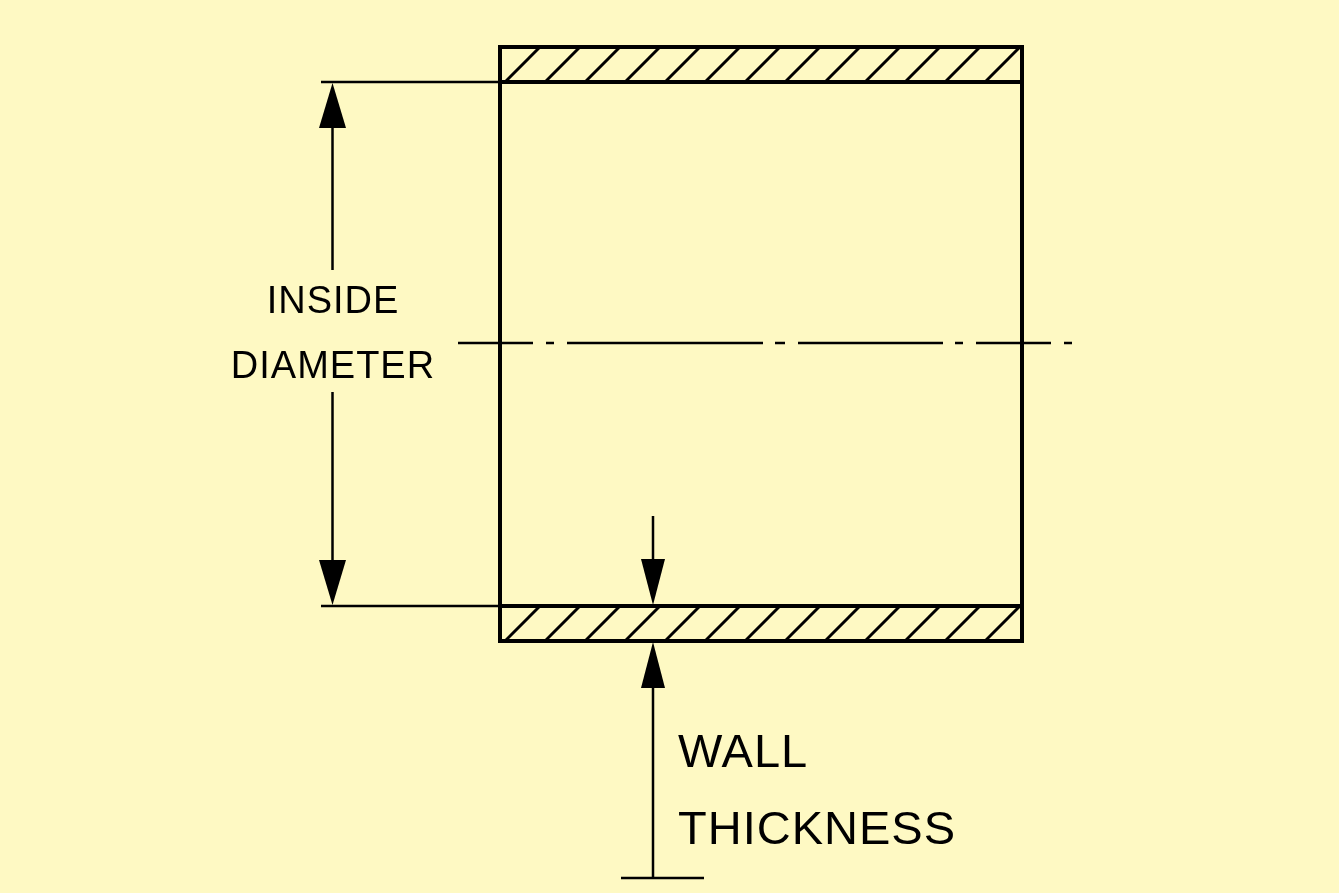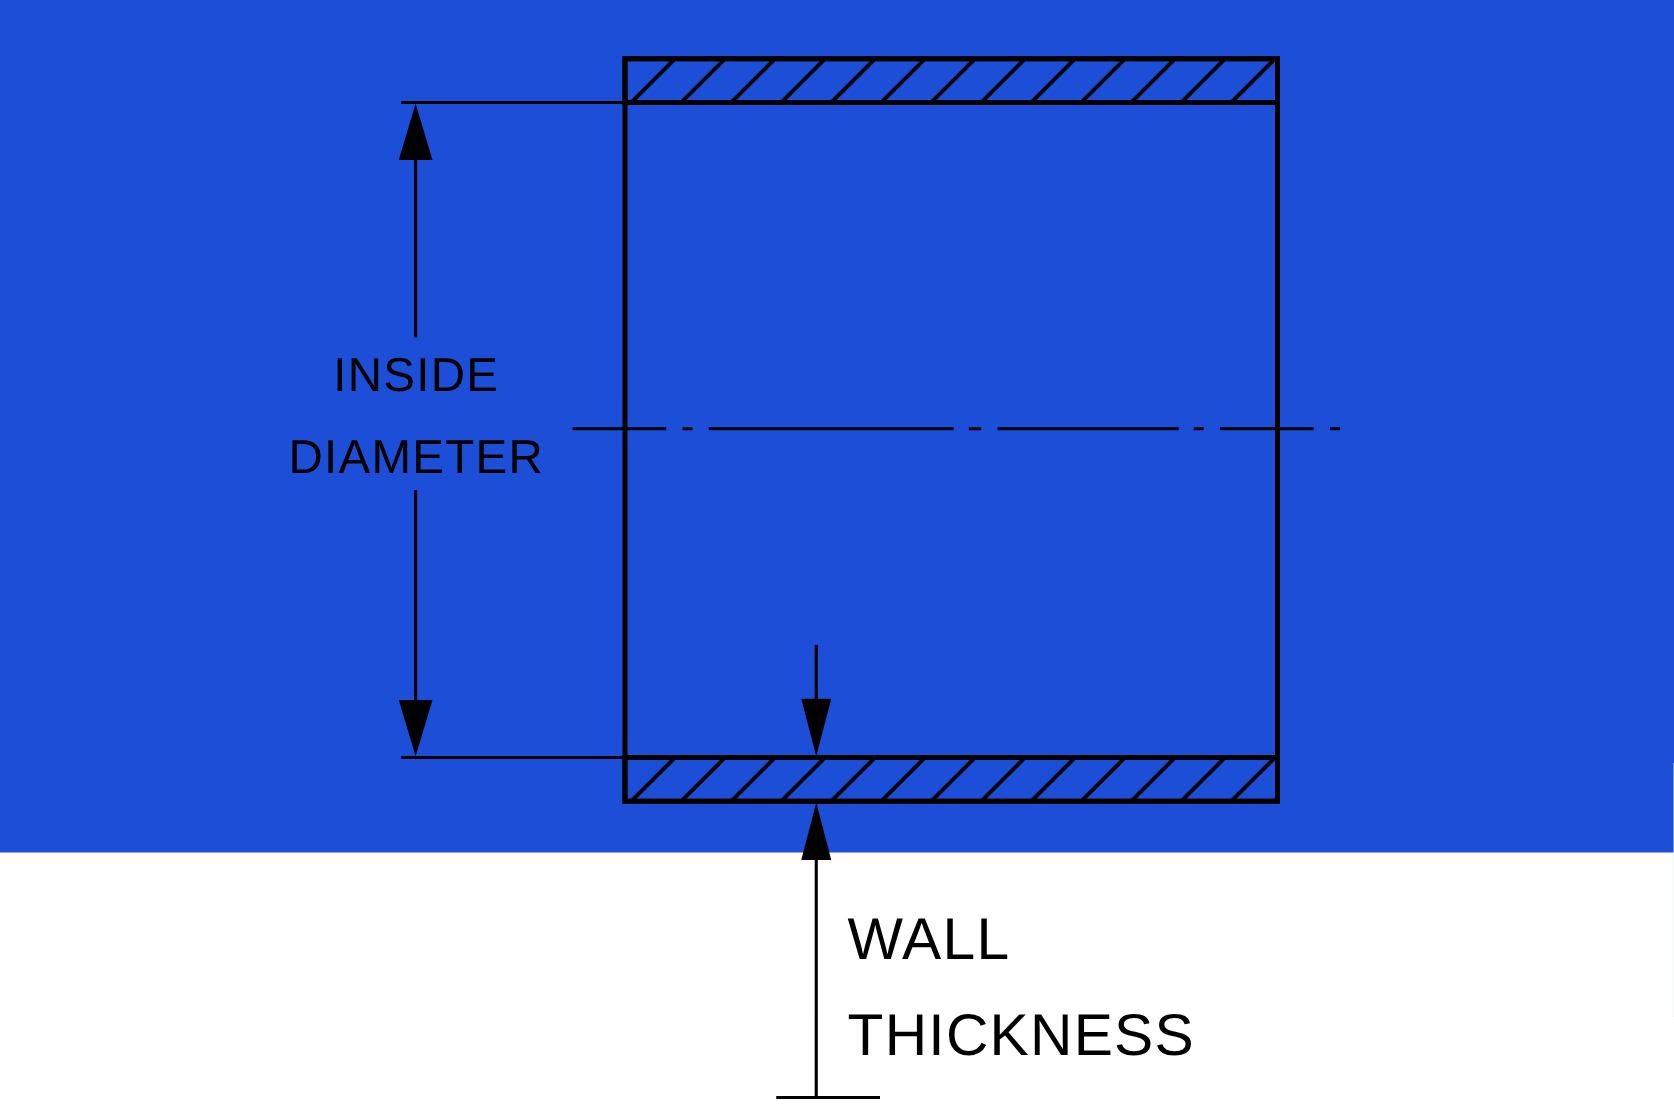--- a/index.html
+++ b/index.html
@@ -7,22 +7,22 @@
     padding: 0;
     background: #ffffff;
     width: 1339px;
     height: 893px;
     overflow: hidden;
     font-family: "Liberation Sans", sans-serif;
   }
   .canvas {
     position: relative;
     width: 1339px;
-    height: 682px;
-    background: #1d4ed8;
+    height: 893px;
+    background: #fef9c3;
   }
   svg { display: block; }
   .outline {
     fill: none;
     stroke: #000000;
     stroke-width: 4;
   }
   .hatch-band {
     stroke: #000000;
     stroke-width: 4;

